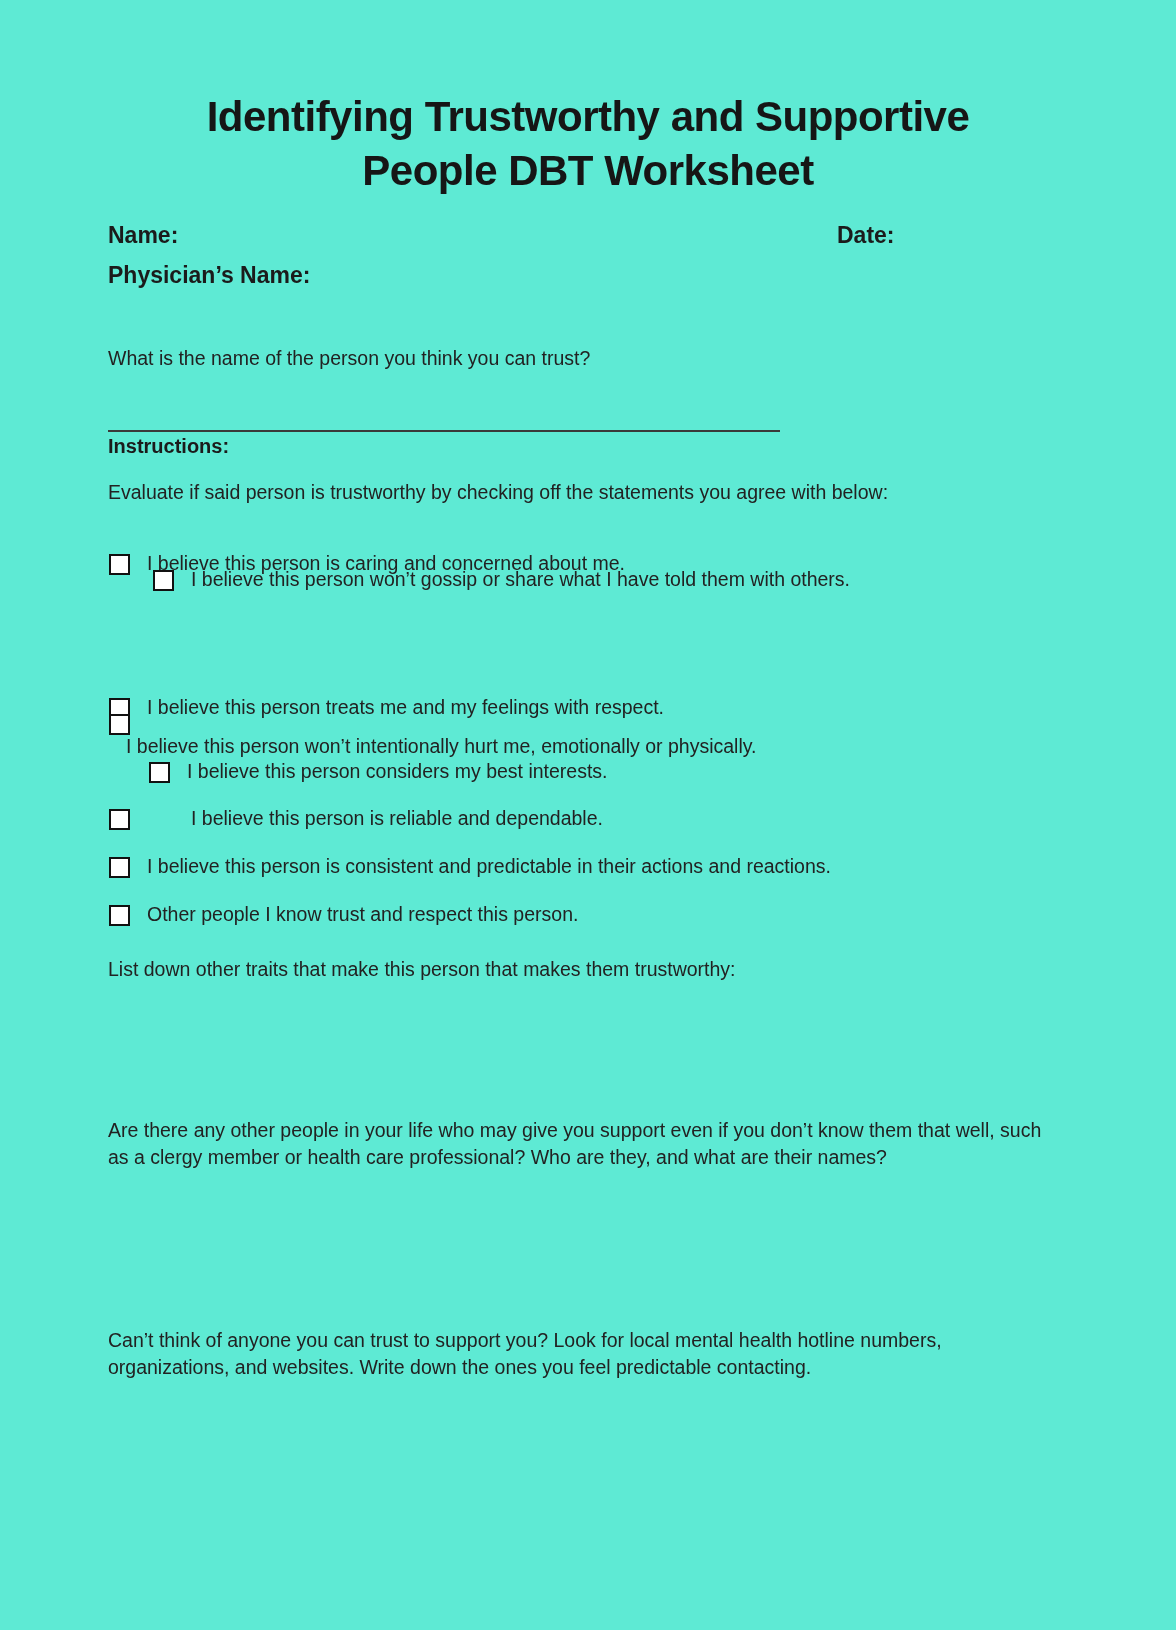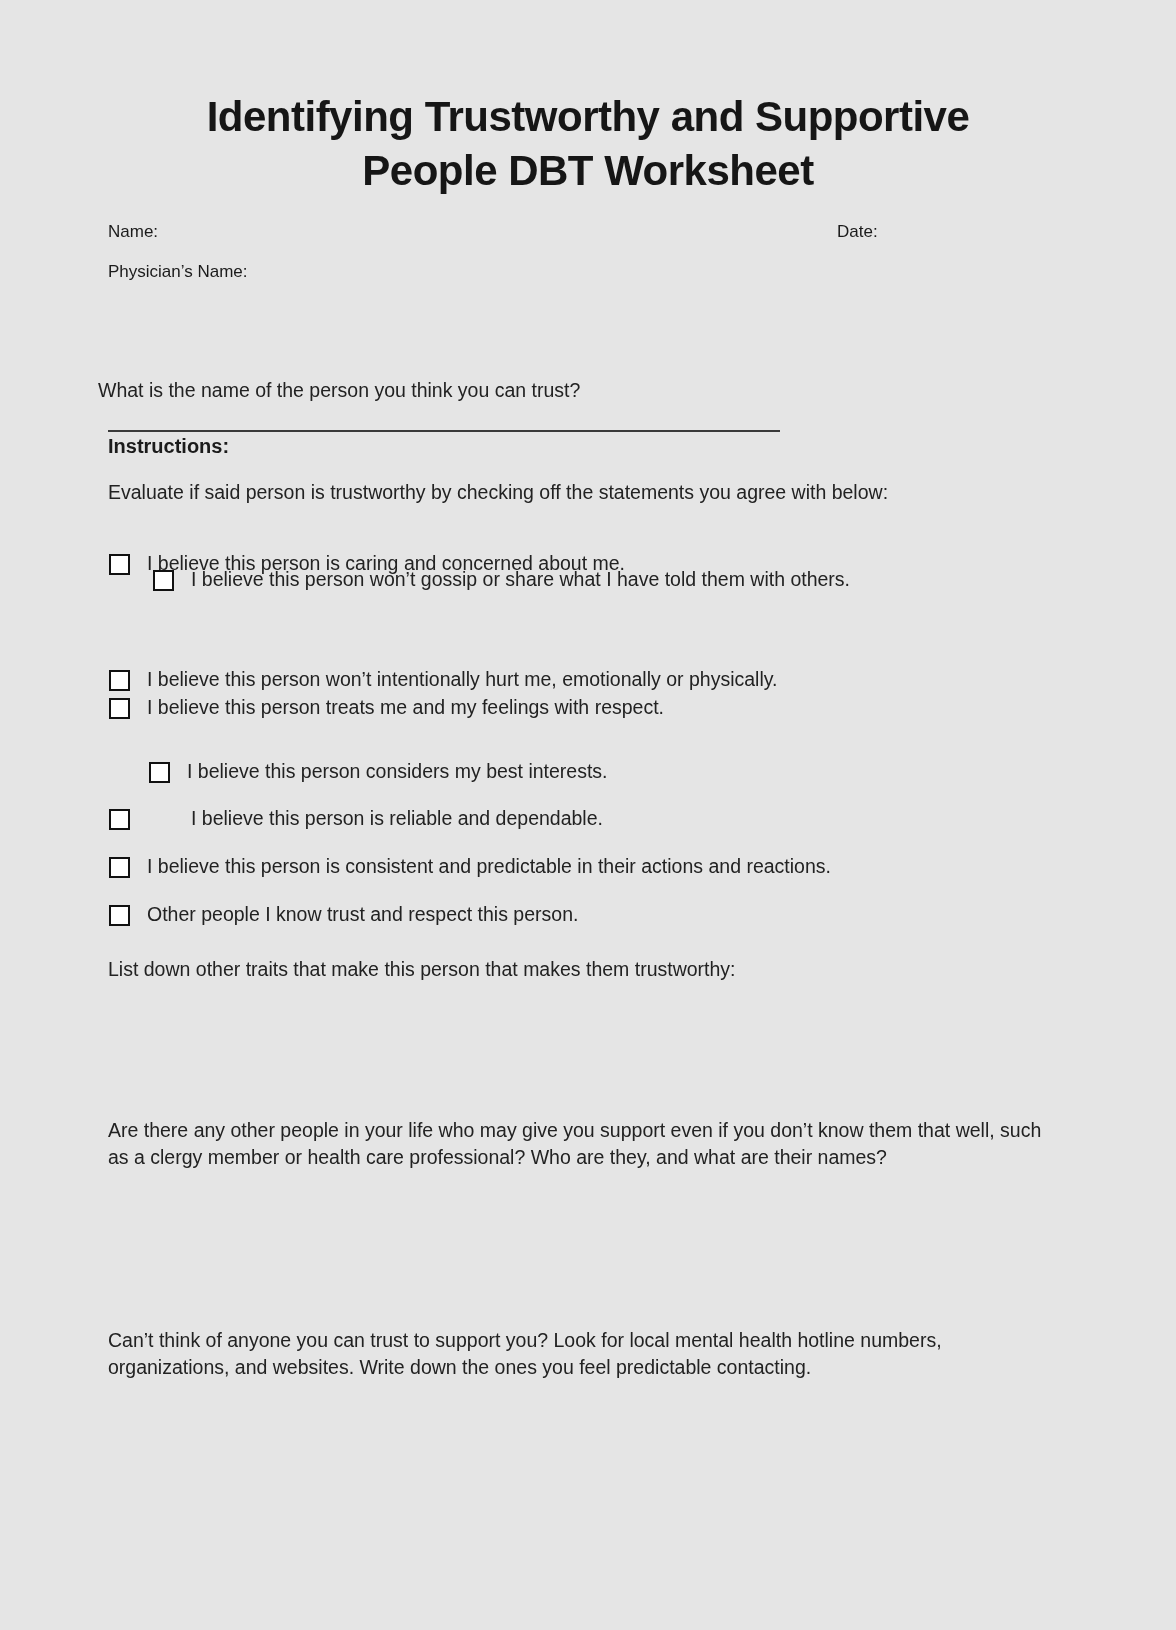--- a/index.html
+++ b/index.html
@@ -4,41 +4,41 @@
 <style>
   html, body {
     margin: 0;
     padding: 0;
     background: #ffffff;
   }
   .page {
     position: relative;
     width: 1176px;
     height: 1630px;
-    background: #e5e5e5;
+    background: #5eead4;
     font-family: "Liberation Sans", "DejaVu Sans", sans-serif;
     color: #1f1f1f;
     overflow: hidden;
   }
   .doc-title {
     position: absolute;
     top: 90px;
     left: 0;
     width: 1176px;
     text-align: center;
     font-size: 42px;
     font-weight: 700;
     line-height: 54px;
     color: #161616;
     letter-spacing: -0.5px;
   }
   .field-label {
     position: absolute;
-    font-size: 17px;
-    font-weight: 400;
+    font-size: 23px;
+    font-weight: 700;
     color: #1b1b1b;
   }
   .body-text {
     position: absolute;
     font-size: 19.5px;
     font-weight: 400;
     color: #222222;
     line-height: 27px;
   }
   .answer-line {
@@ -90,41 +90,41 @@
 
   <div class="doc-title">
     <div>Identifying Trustworthy and Supportive</div>
     <div>People DBT Worksheet</div>
   </div>
 
   <div class="field-label" style="left:108px; top:222px;">Name:</div>
   <div class="field-label" style="left:837px; top:222px;">Date:</div>
   <div class="field-label" style="left:108px; top:262px;">Physician’s Name:</div>
 
-  <div class="body-text" style="left:98px; top:345px;margin-top:32px;">What is the name of the person you think you can trust?</div>
+  <div class="body-text" style="left:108px; top:345px;">What is the name of the person you think you can trust?</div>
 
   <div class="answer-line"></div>
 
   <div class="section-heading" style="left:108px; top:435px;">Instructions:</div>
 
   <div class="body-text" style="left:108px; top:479px;">Evaluate if said person is trustworthy by checking off the statements you agree with below:</div>
 
   <div class="check-row" style="top:520px;margin-top:32px;">
     <span class="checkbox"></span>
     <span class="check-label">I believe this person is caring and concerned about me.</span>
   </div>
   <div class="check-row" style="top:568px;padding-left:44px;">
     <span class="checkbox"></span>
     <span class="check-label">I believe this person won’t gossip or share what I have told them with others.</span>
   </div>
   <div class="check-row" style="top:696px;">
     <span class="checkbox"></span>
     <span class="check-label">I believe this person treats me and my feelings with respect.</span>
   </div>
-  <div class="check-row" style="top:668px;">
+  <div class="check-row" style="top:712px;flex-direction:column;">
     <span class="checkbox"></span>
     <span class="check-label">I believe this person won’t intentionally hurt me, emotionally or physically.</span>
   </div>
   <div class="check-row" style="top:760px;margin-left:40px;">
     <span class="checkbox"></span>
     <span class="check-label">I believe this person considers my best interests.</span>
   </div>
   <div class="check-row" style="top:807px;gap:44px;">
     <span class="checkbox"></span>
     <span class="check-label">I believe this person is reliable and dependable.</span>

